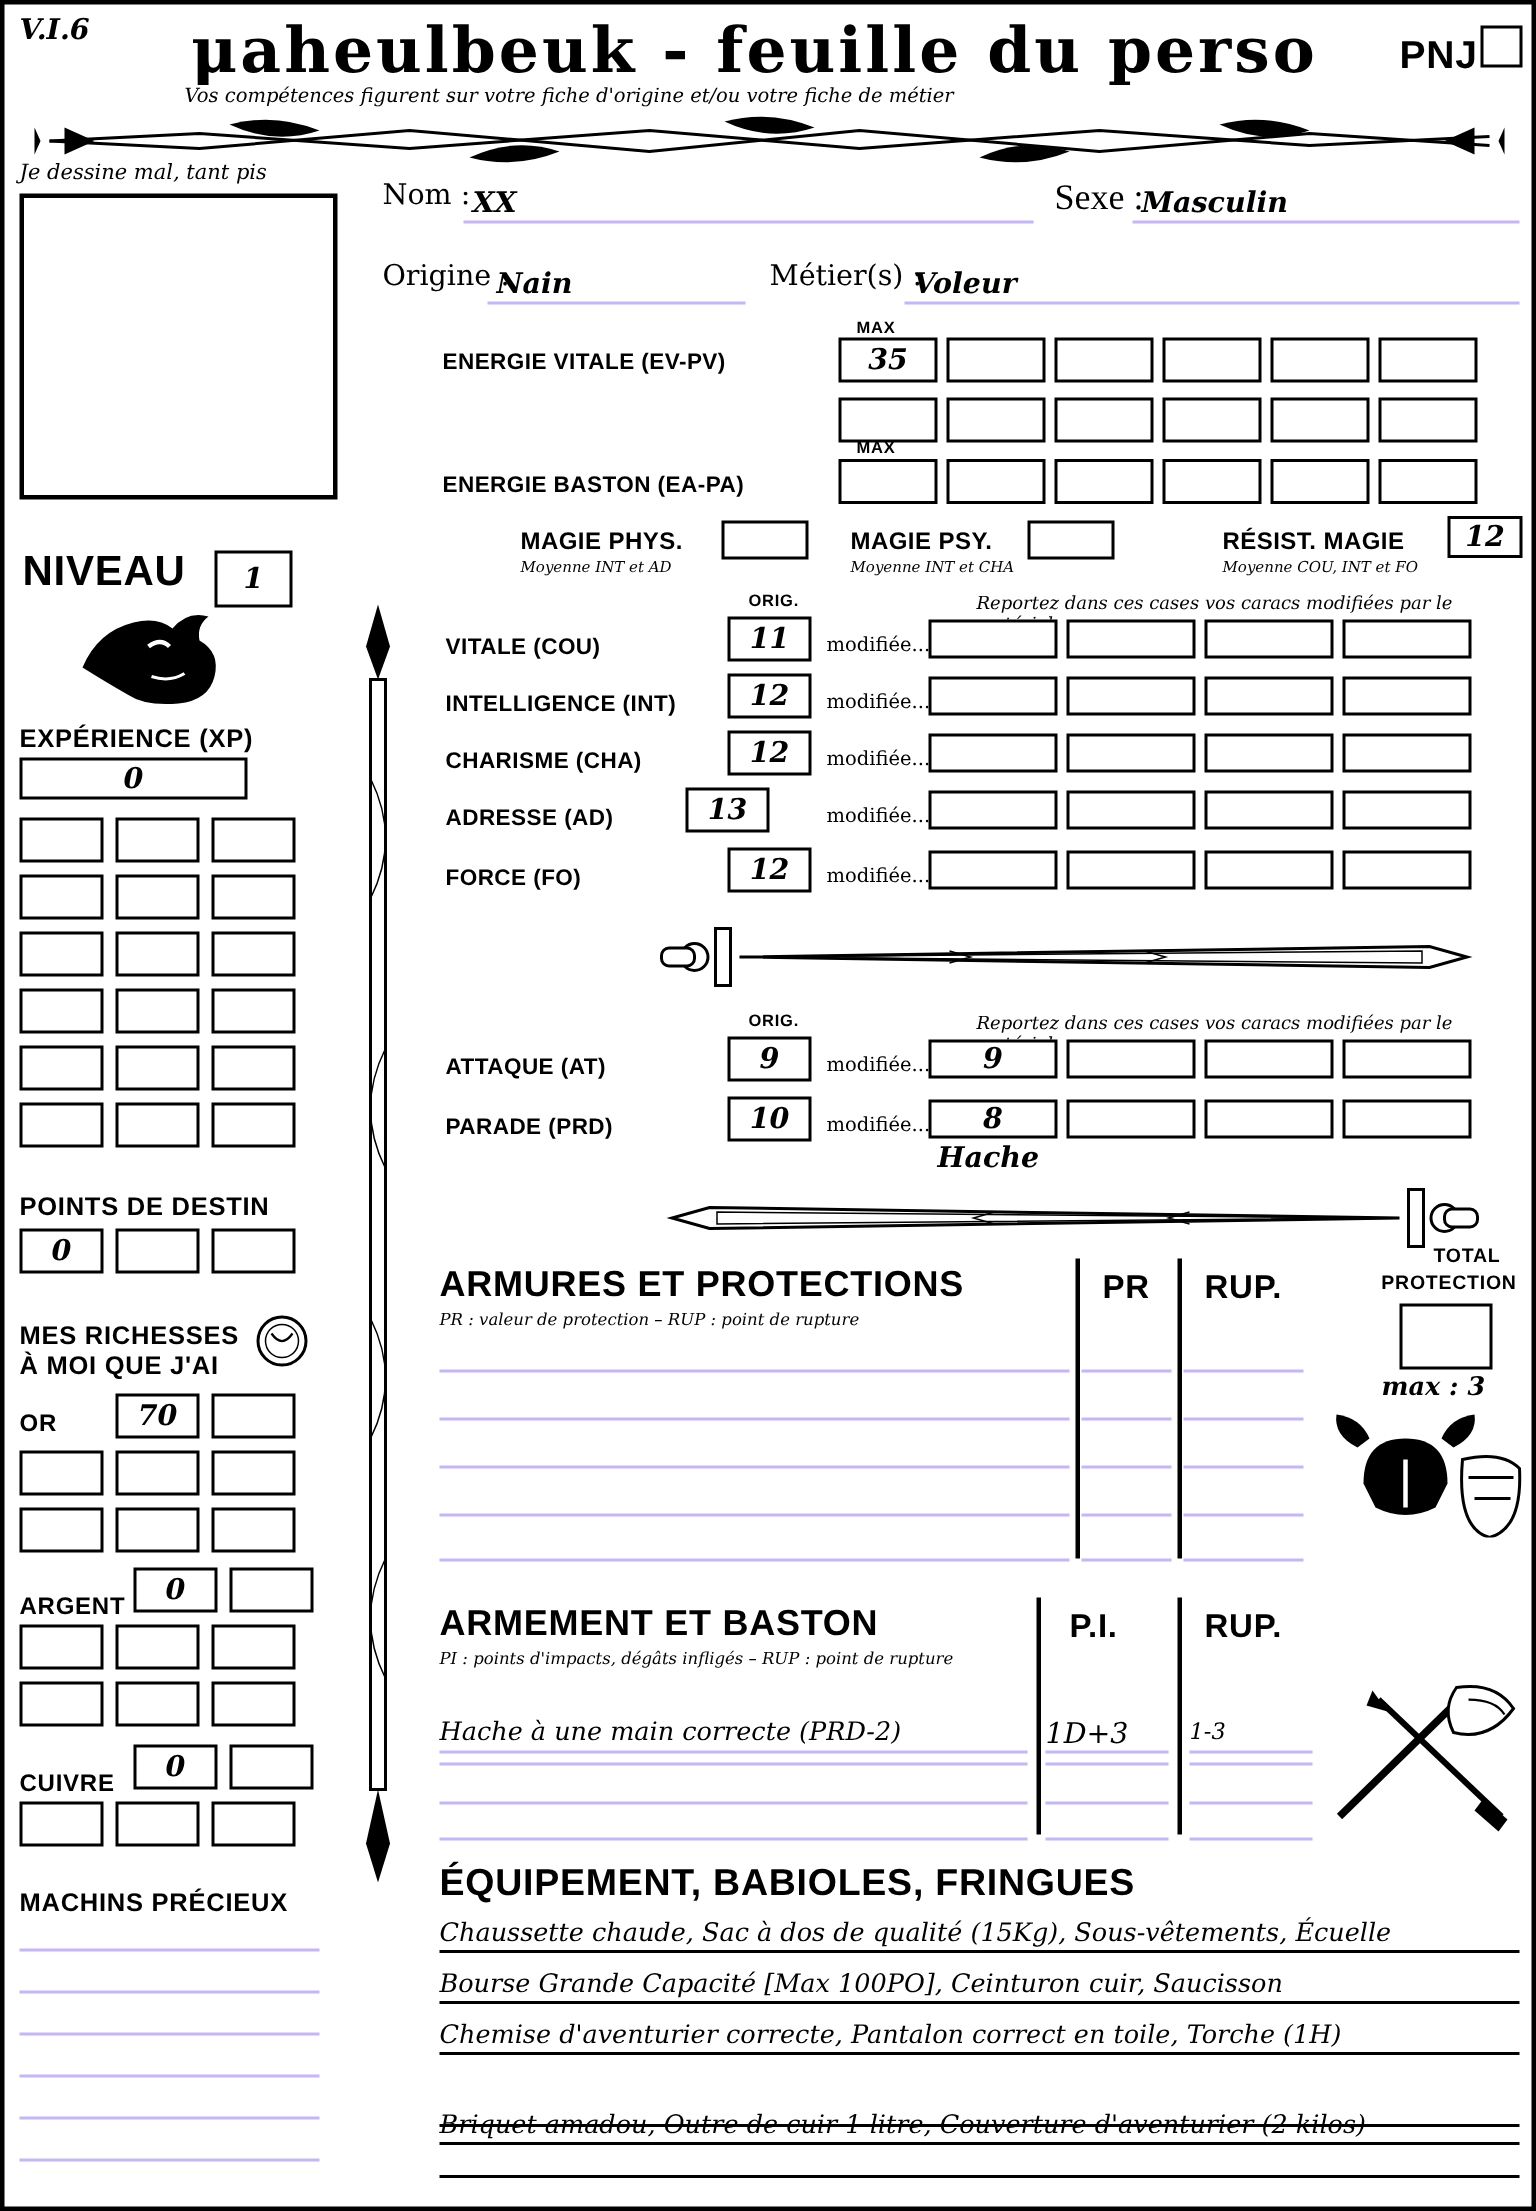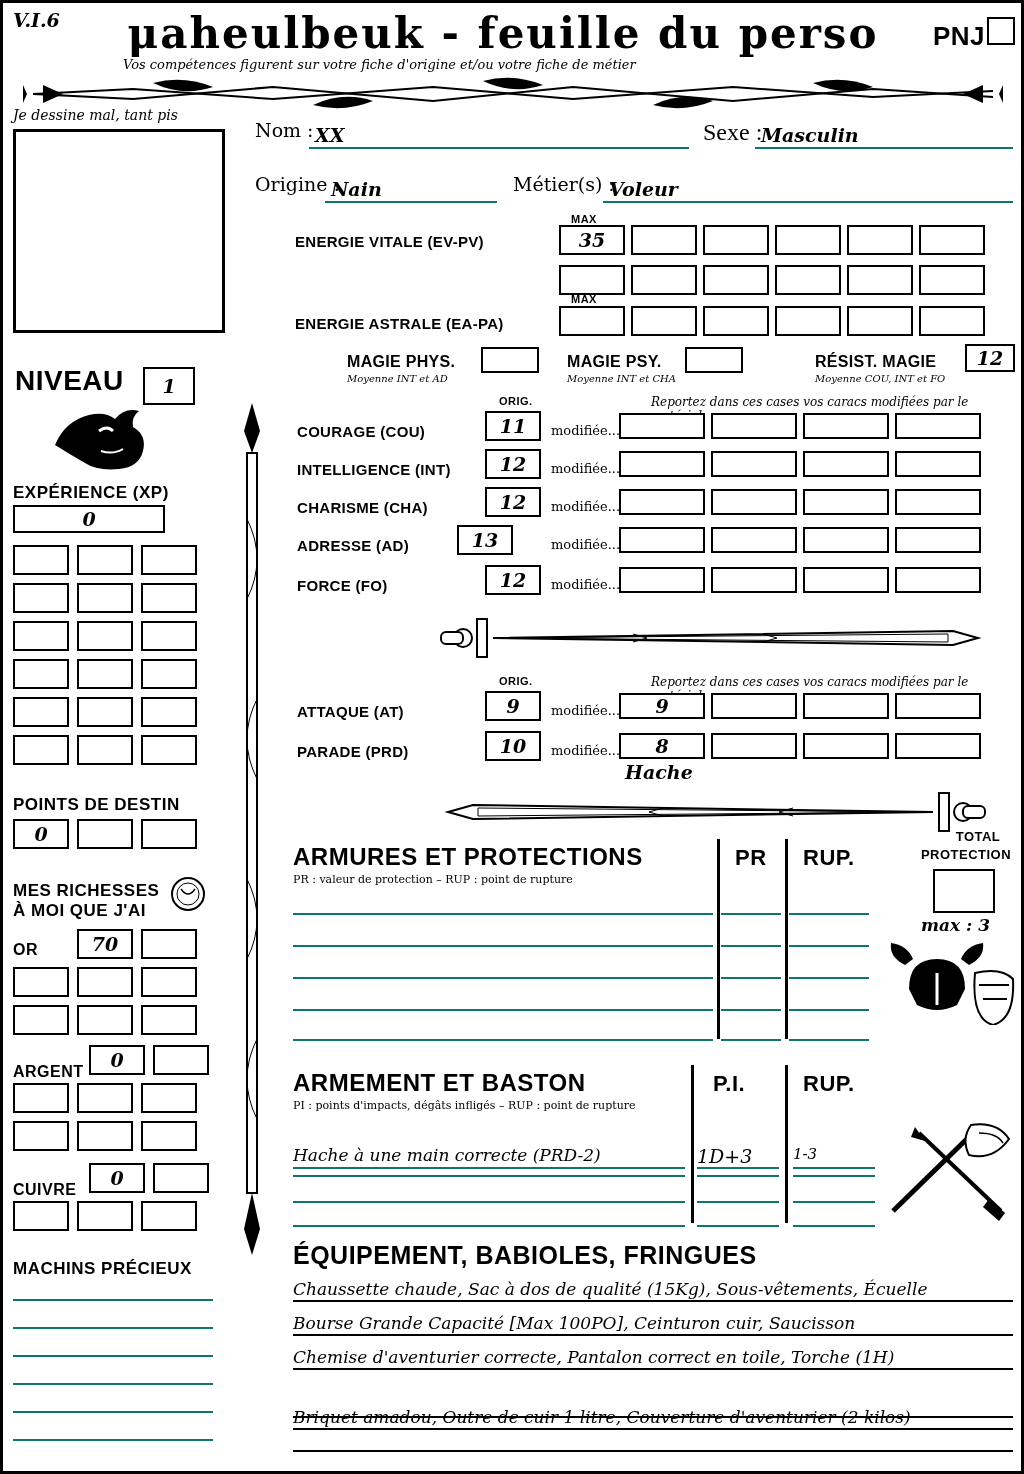--- a/index.html
+++ b/index.html
@@ -3,28 +3,28 @@
 <meta charset="utf-8">
 <style>
   html,body{margin:0;padding:0;background:#fff;}
   body{font-family:"Liberation Sans",sans-serif;color:#000;}
   #sheet{position:relative;width:1024px;height:1474px;background:#fff;border:3px solid #000;box-sizing:border-box;overflow:hidden;}
   .abs{position:absolute;}
   .hand{font-family:"DejaVu Serif",serif;font-style:italic;font-weight:bold;}
   .box{border:2px solid #000;background:#fff;box-sizing:border-box;}
   .small{font-size:10px;font-family:"DejaVu Serif",serif;font-style:italic;}
   .caps{font-weight:bold;letter-spacing:.5px;}
-  .line{border-bottom:2px solid #0f766e;}
+  .line{border-bottom:2px solid #c4b5fd;}
   .val{display:flex;align-items:center;justify-content:center;height:100%;font-family:"DejaVu Serif",serif;font-style:italic;font-weight:bold;font-size:19px;}
   .valleft{display:flex;align-items:center;height:100%;font-family:"DejaVu Serif",serif;font-style:italic;font-weight:bold;font-size:19px;padding-left:6px;}
   .hdrtitle{font-size:42px;font-family:"DejaVu Serif",serif;font-weight:bold;letter-spacing:2px;}
   .rowlbl{font-size:15px;font-weight:bold;font-family:"Liberation Sans",sans-serif;letter-spacing:.3px;}
   .modlbl{font-family:"DejaVu Serif",serif;font-size:13px;}
   .sechead{font-size:24px;font-weight:bold;letter-spacing:.5px;font-family:"Liberation Sans",sans-serif;}
-  .sectsub{font-family:"DejaVu Serif",serif;font-size:11px;}
+  .sectsub{font-family:"DejaVu Serif",serif;font-size:11px;font-style:italic;}
   .eqline{font-family:"DejaVu Serif",serif;font-style:italic;font-size:17px;border-bottom:2px solid #000;padding-bottom:1px;white-space:nowrap;}
   .underline-item{font-family:"DejaVu Serif",serif;font-style:italic;font-size:17px;}
   .maxlbl{font-size:11px;font-weight:bold;letter-spacing:.5px;}
 </style>
 </head>
 <body>
 
 <div id="sheet">
 
   <div class="abs hand" style="left:10px;top:6px;font-size:19px;">V.I.6</div>
@@ -85,21 +85,21 @@
   <div class="abs box" style="left:916px;top:222px;width:66px;height:30px;"></div>
 
   <div class="abs box" style="left:556px;top:262px;width:66px;height:30px;"></div>
   <div class="abs box" style="left:628px;top:262px;width:66px;height:30px;"></div>
   <div class="abs box" style="left:700px;top:262px;width:66px;height:30px;"></div>
   <div class="abs box" style="left:772px;top:262px;width:66px;height:30px;"></div>
   <div class="abs box" style="left:844px;top:262px;width:66px;height:30px;"></div>
   <div class="abs box" style="left:916px;top:262px;width:66px;height:30px;"></div>
 
   <div class="abs maxlbl" style="left:568px;top:290px;">MAX</div>
-  <div class="abs rowlbl" style="left:292px;top:312px;">ENERGIE ASTRALE (EA-PA)</div>
+  <div class="abs rowlbl" style="left:292px;top:312px;">ENERGIE BASTON (EA-PA)</div>
   <div class="abs box" style="left:556px;top:303px;width:66px;height:30px;">
     <div class="val"></div>
   </div>
   <div class="abs box" style="left:628px;top:303px;width:66px;height:30px;"></div>
   <div class="abs box" style="left:700px;top:303px;width:66px;height:30px;"></div>
   <div class="abs box" style="left:772px;top:303px;width:66px;height:30px;"></div>
   <div class="abs box" style="left:844px;top:303px;width:66px;height:30px;"></div>
   <div class="abs box" style="left:916px;top:303px;width:66px;height:30px;"></div>
 
   <div class="abs rowlbl" style="left:344px;top:350px;font-size:16px;">MAGIE PHYS.</div>
@@ -116,21 +116,21 @@
 
   <div class="abs rowlbl" style="left:812px;top:350px;font-size:16px;">RÉSIST. MAGIE</div>
   <div class="abs small" style="left:812px;top:370px;">Moyenne COU, INT et FO</div>
   <div class="abs box" style="left:962px;top:341px;width:50px;height:28px;">
     <div class="val">12</div>
   </div>
 
   <div class="abs maxlbl" style="left:496px;top:392px;">ORIG.</div>
   <div class="abs small" style="left:648px;top:392px;font-size:12px;">Reportez dans ces cases vos caracs modifiées par le matériel</div>
 
-  <div class="abs rowlbl" style="left:294px;top:420px;">COURAGE (COU)</div>
+  <div class="abs rowlbl" style="left:294px;top:420px;">VITALE (COU)</div>
   <div class="abs box" style="left:482px;top:408px;width:56px;height:30px;">
       <div class="val">11</div>
     </div>
   <div class="abs modlbl" style="left:548px;top:420px;">modifiée...</div>
   <div class="abs box" style="left:616px;top:410px;width:86px;height:26px;">
       <div class="val"></div>
     </div>
   <div class="abs box" style="left:708px;top:410px;width:86px;height:26px;"></div>
   <div class="abs box" style="left:800px;top:410px;width:86px;height:26px;"></div>
   <div class="abs box" style="left:892px;top:410px;width:86px;height:26px;"></div>

